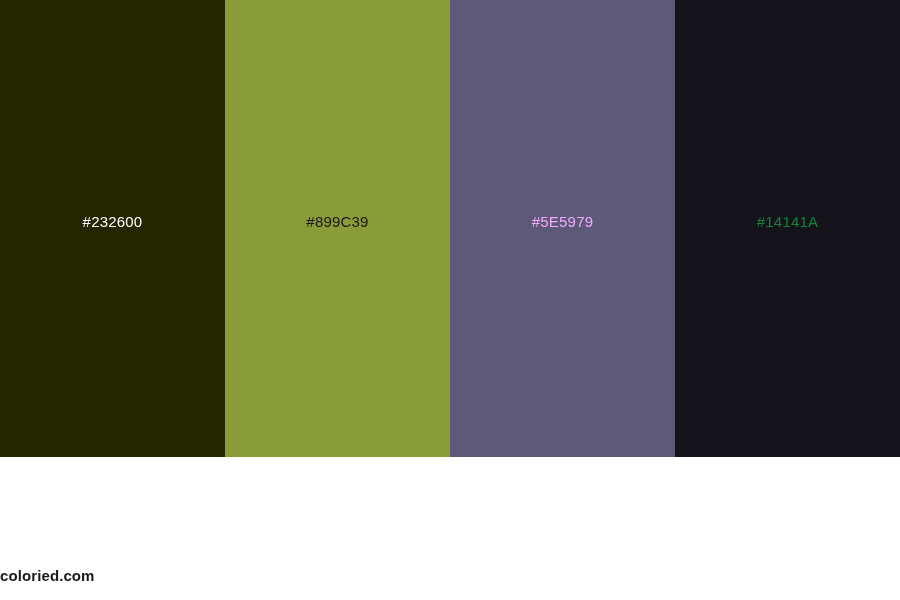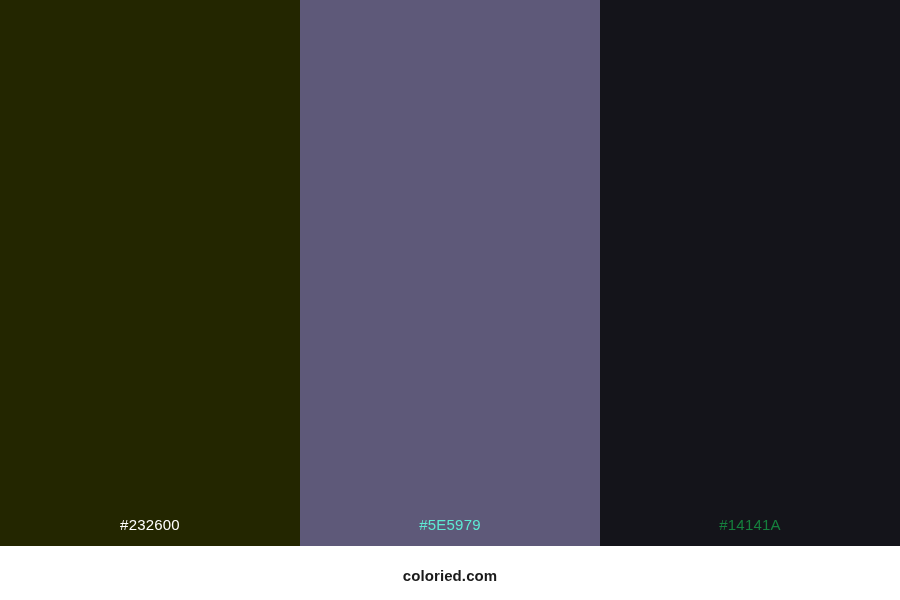--- a/index.html
+++ b/index.html
@@ -25,24 +25,24 @@
 
   #swatch-strip {
     display: flex;
     flex-direction: row;
     width: 900px;
     height: 550px;
   }
 
   .swatch {
     flex: 1 1 180px;
-    height: 546px;
+    height: 457px;
     position: relative;
     display: flex;
-    align-items: flex-end;
+    align-items: center;
     justify-content: center;
   }
 
   .swatch-label {
     display: block;
     width: 100%;
     text-align: center;
     font-family: "Liberation Sans", sans-serif;
     font-size: 15px;
     line-height: 1;
@@ -51,21 +51,21 @@
     white-space: nowrap;
     user-select: none;
   }
 
   #footer-bar {
     width: 900px;
     height: 50px;
     background: #ffffff;
     display: flex;
     align-items: center;
-    justify-content: center;
+    justify-content: flex-start;
     border-radius: 24px;
   }
 
   #footer-credit {
     font-family: "Liberation Sans", sans-serif;
     font-size: 15px;
     font-weight: bold;
     color: #1a1a1a;
     letter-spacing: 0.1px;
     line-height: 1;
@@ -76,23 +76,26 @@
 
 <div id="palette-page">
 
   <div id="swatch-strip">
 
     <div class="swatch" style="background-color: rgb(35, 38, 0);">
       <span class="swatch-label" style="color: rgb(255, 255, 255);">#232600</span>
     </div>
 
 
+    <div class="swatch" style="background-color: rgb(137, 156, 57);">
+      <span class="swatch-label" style="color: rgb(26, 26, 26);">#899C39</span>
+    </div>
 
     <div class="swatch" style="background-color: rgb(94, 89, 121);">
-      <span class="swatch-label" style="color: #5eead4;">#5E5979</span>
+      <span class="swatch-label" style="color: #f0abfc;">#5E5979</span>
     </div>
 
     <div class="swatch" style="background-color: rgb(20, 20, 26);">
       <span class="swatch-label" style="color: #15803d;">#14141A</span>
     </div>
 
   </div>
 
   <div id="footer-bar" style="background-color: rgb(255, 255, 255);">
     <span id="footer-credit" style="color: rgb(26, 26, 26);">coloried.com</span>

